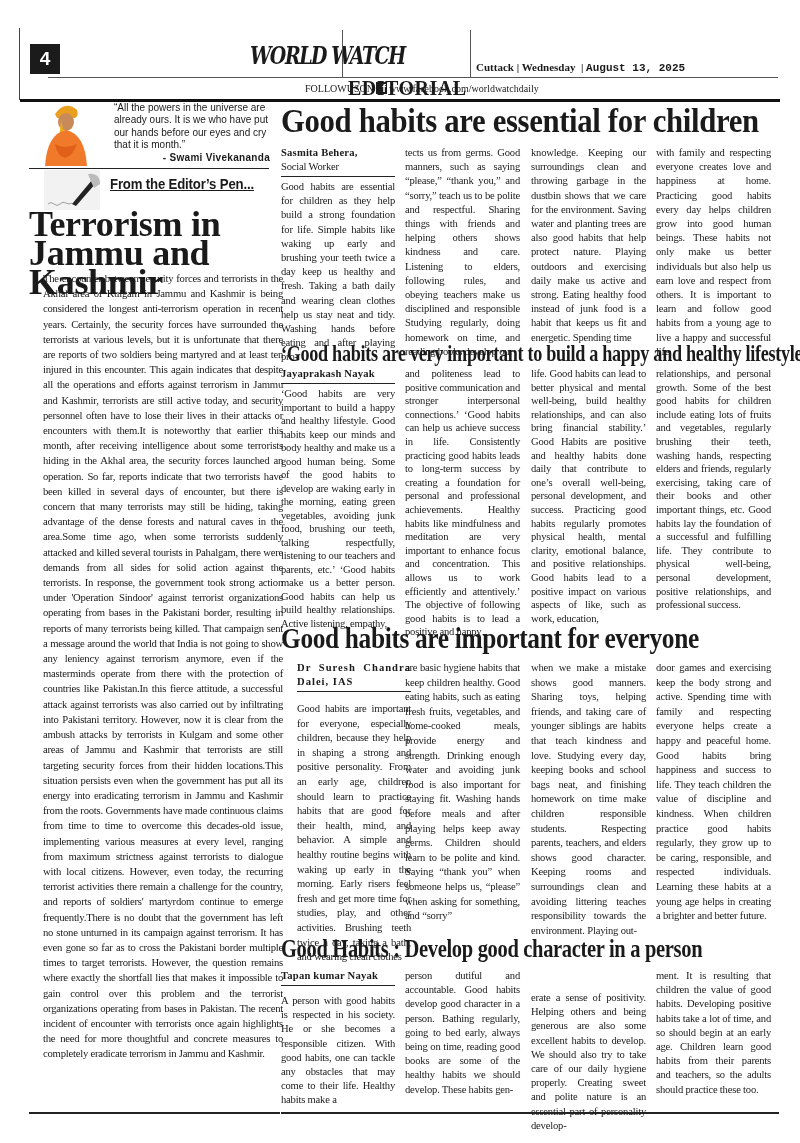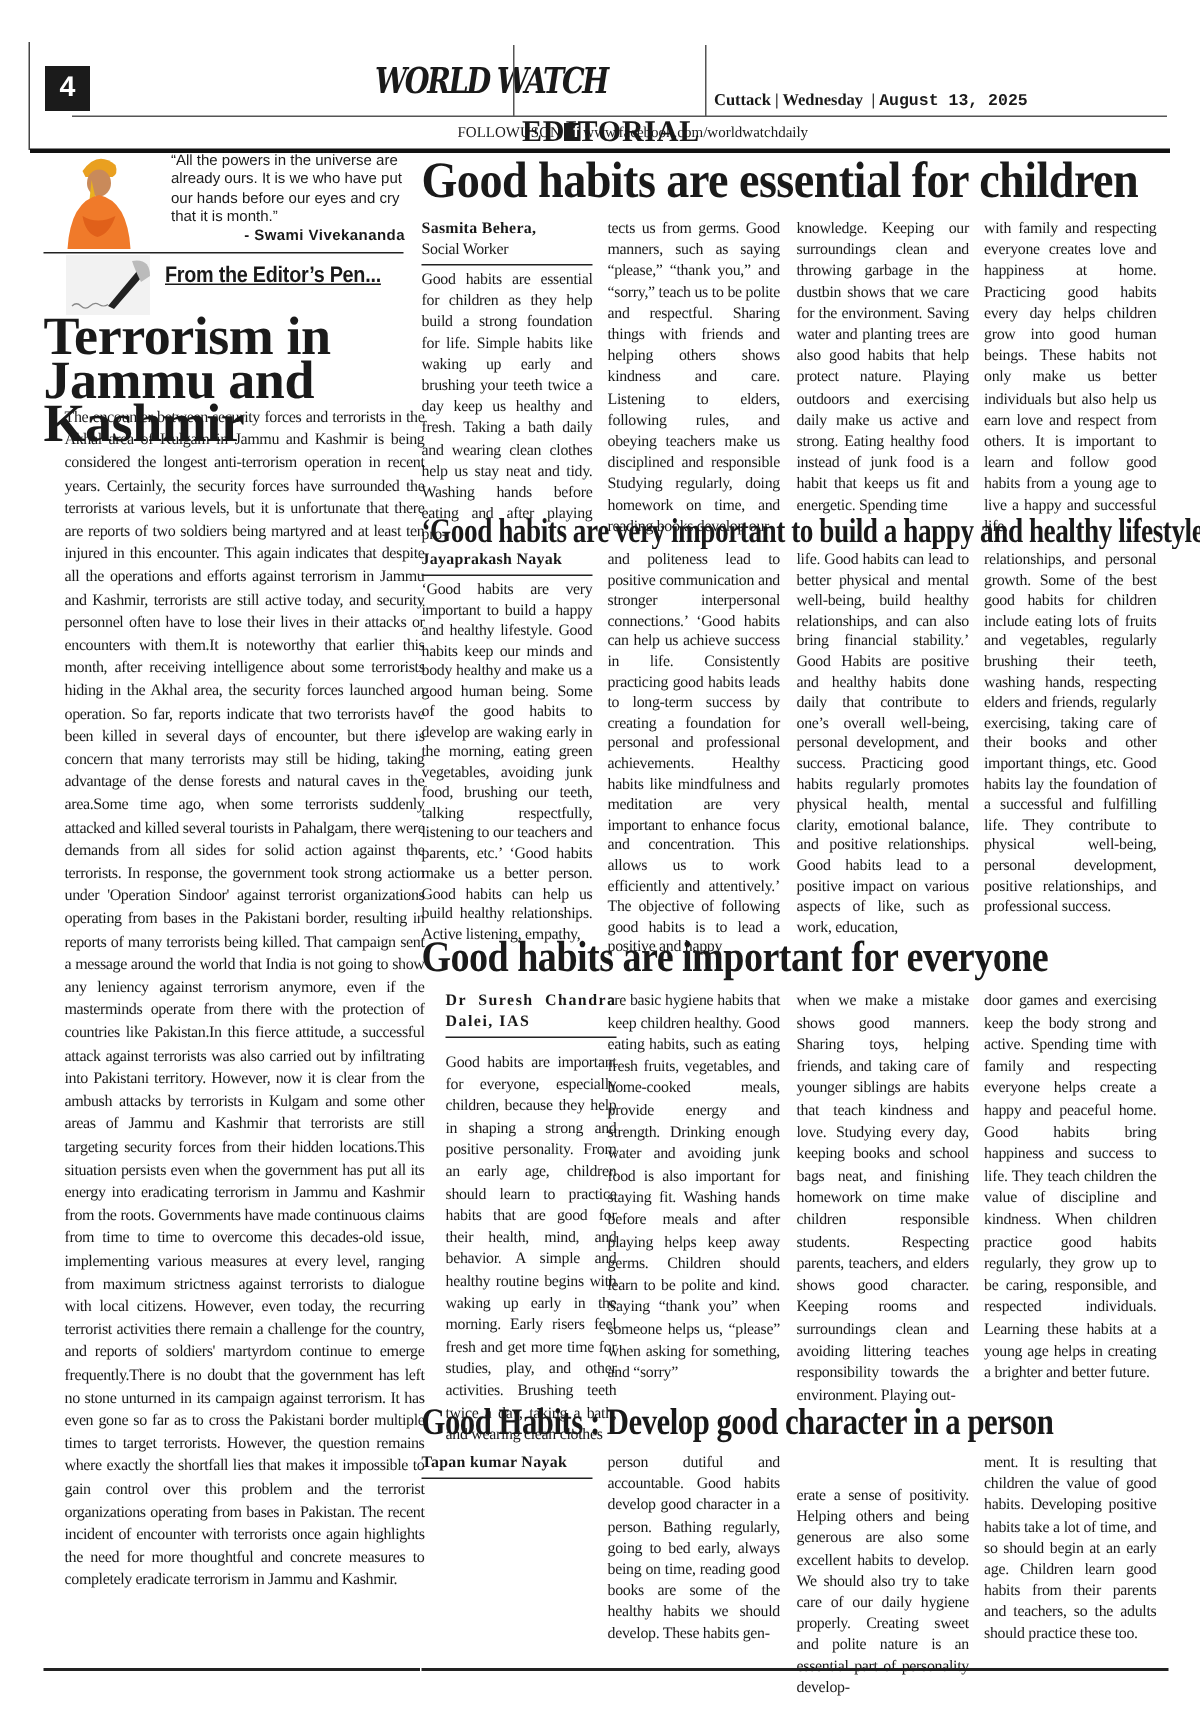--- a/index.html
+++ b/index.html
@@ -117,17 +117,18 @@
   <p style="line-height:14.6px;">Good habits are important for everyone, especially children, because they help in shaping a strong and positive personality. From an early age, children should learn to practice habits that are good for their health, mind, and behavior. A simple and healthy routine begins with waking up early in the morning. Early risers feel fresh and get more time for studies, play, and other activities. Brushing teeth twice a day, taking a bath, and wearing clean clothes</p>
 </div>
 <p class="col" style="left:405px; top:661px; width:115px; line-height:14.6px;">are basic hygiene habits that keep children healthy. Good eating habits, such as eating fresh fruits, vegetables, and home-cooked meals, provide energy and strength. Drinking enough water and avoiding junk food is also important for staying fit. Washing hands before meals and after playing helps keep away germs. Children should learn to be polite and kind. Saying “thank you” when someone helps us, “please” when asking for something, and “sorry”</p>
 <p class="col" style="left:531px; top:661px; width:115px; line-height:14.6px;">when we make a mistake shows good manners. Sharing toys, helping friends, and taking care of younger siblings are habits that teach kindness and love. Studying every day, keeping books and school bags neat, and finishing homework on time make children responsible students. Respecting parents, teachers, and elders shows good character. Keeping rooms and surroundings clean and avoiding littering teaches responsibility towards the environment. Playing out-</p>
 <p class="col" style="left:656px; top:661px; width:115px; line-height:14.6px;">door games and exercising keep the body strong and active. Spending time with family and respecting everyone helps create a happy and peaceful home. Good habits bring happiness and success to life. They teach children the value of discipline and kindness. When children practice good habits regularly, they grow up to be caring, responsible, and respected individuals. Learning these habits at a young age helps in creating a brighter and better future.</p>
 
 <h2 class="art-title" style="top:934px; font-size:25px; line-height:30px; transform:scaleX(0.82);">Good Habits : Develop good character in a person</h2>
 <div class="col" style="left:281px; top:969px; width:114px;">
   <div class="byline">Tapan kumar Nayak</div>
   <div class="byline-rule" style="margin-bottom:8px;"></div>
+  <p>A person with good habits is respected in his society. He or she becomes a responsible citizen. With good habits, one can tackle any obstacles that may come to their life. Healthy habits make a</p>
 </div>
 <p class="col" style="left:405px; top:969px; width:115px;">person dutiful and accountable. Good habits develop good character in a person. Bathing regularly, going to bed early, always being on time, reading good books are some of the healthy habits we should develop. These habits gen-</p>
 <p class="col" style="left:531px; top:969px; width:115px;margin-top:22px;">erate a sense of positivity. Helping others and being generous are also some excellent habits to develop. We should also try to take care of our daily hygiene properly. Creating sweet and polite nature is an essential part of personality develop-</p>
 <p class="col" style="left:656px; top:969px; width:115px;">ment. It is resulting that children the value of good habits. Developing positive habits take a lot of time, and so should begin at an early age. Children learn good habits from their parents and teachers, so the adults should practice these too.</p>
 <div class="art-rule" style="top:1112px;"></div>
 
 </body></html>

